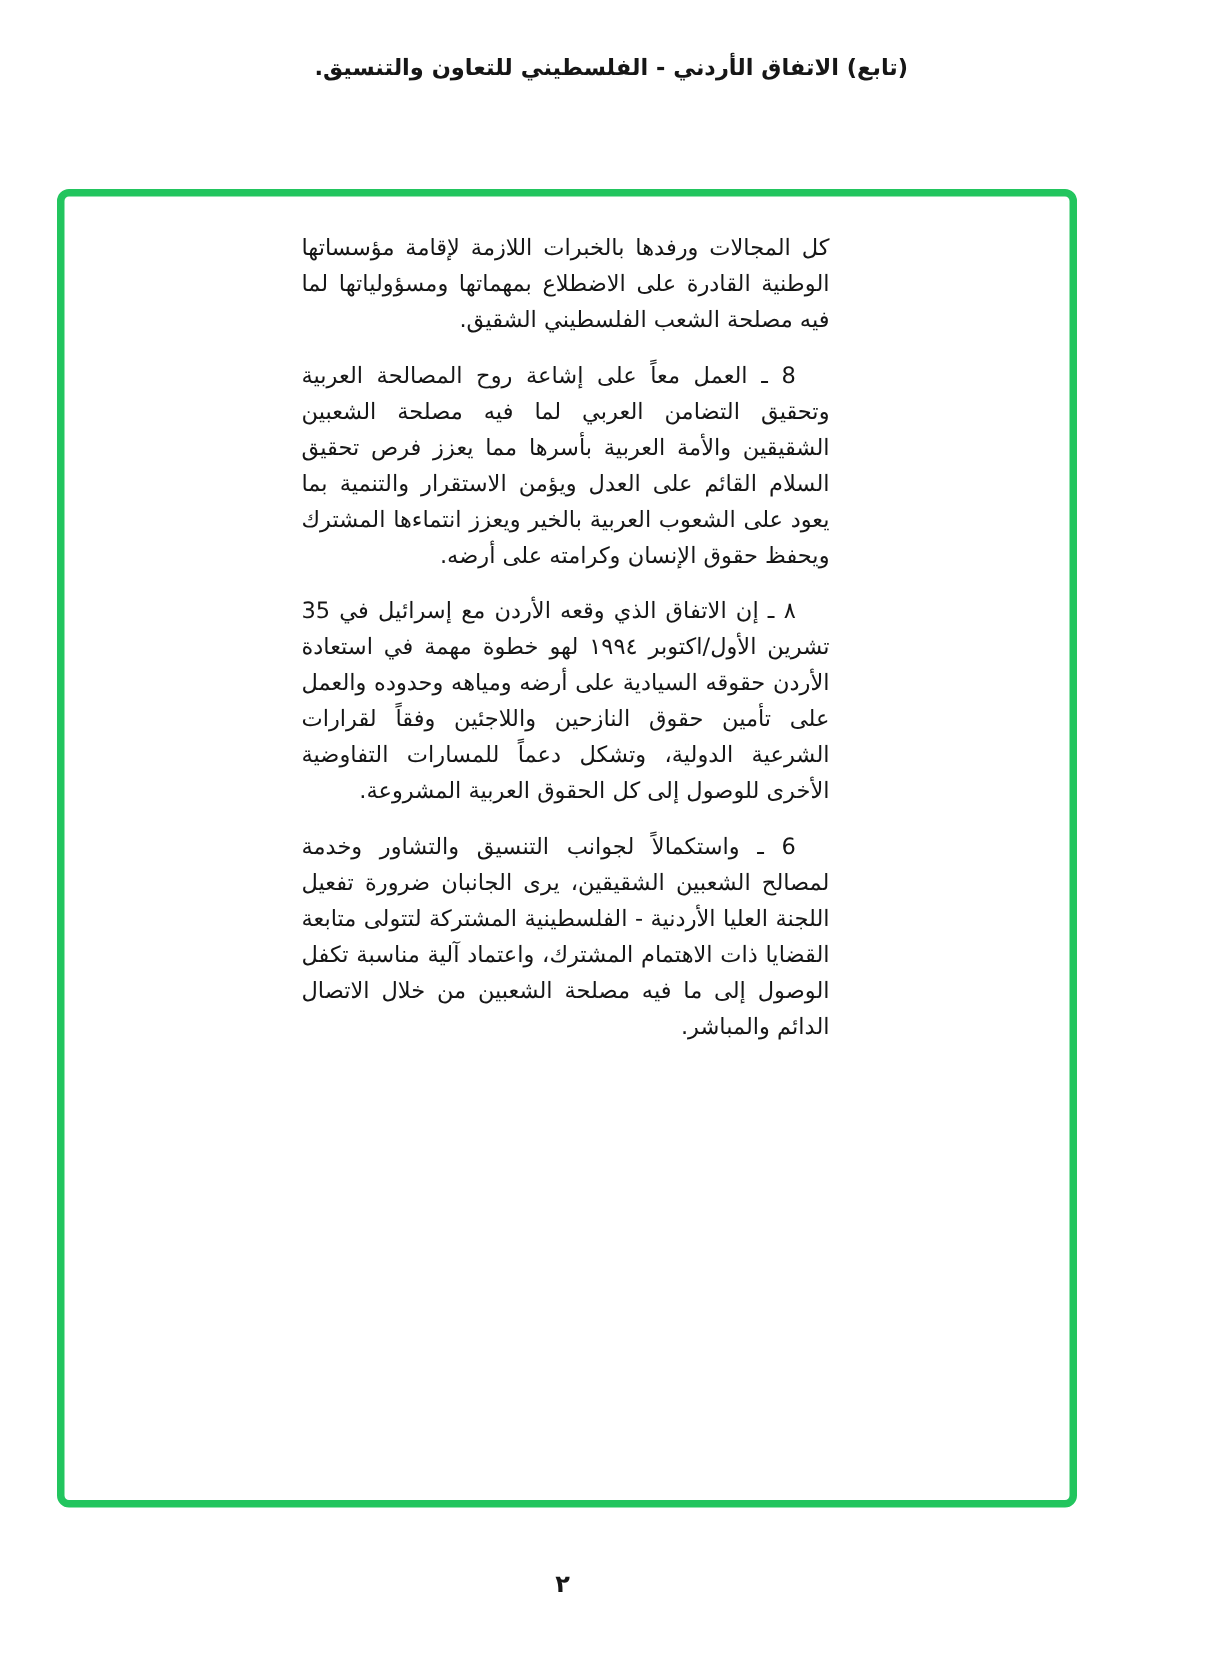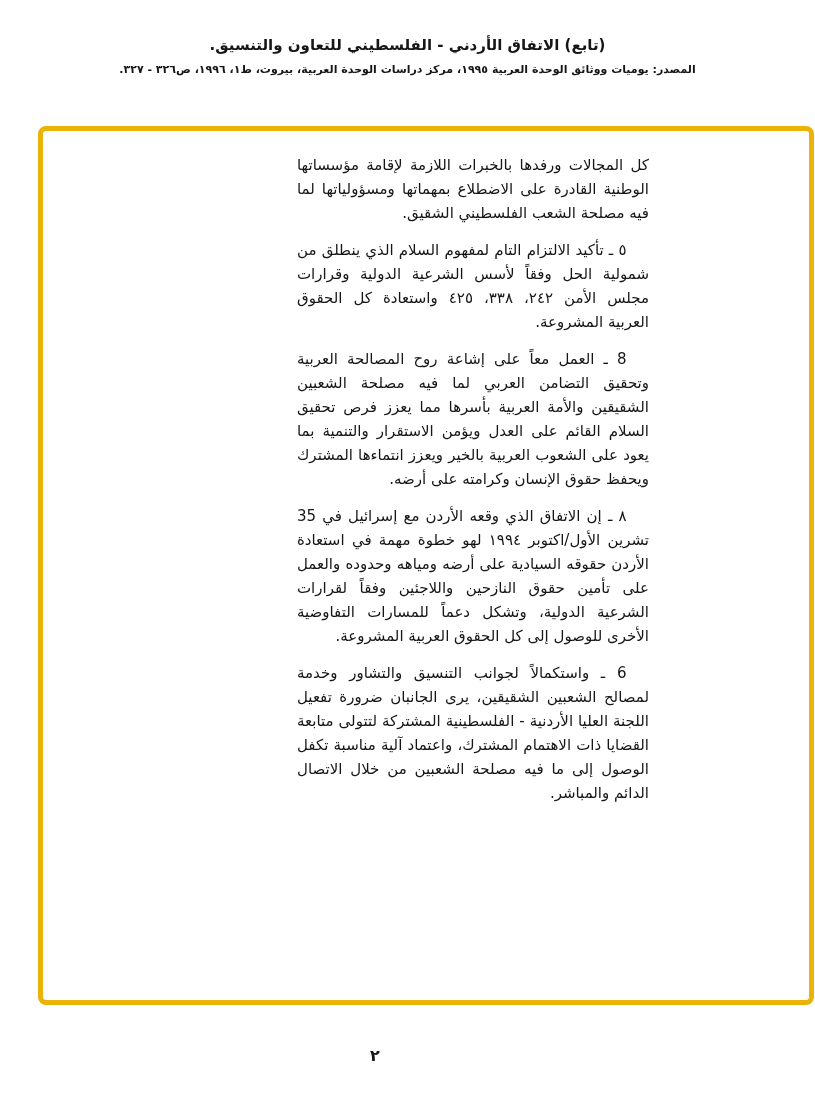--- a/index.html
+++ b/index.html
@@ -32,24 +32,24 @@
   }
   .doc-source {
     margin-top: 9px;
     font-size: 11px;
     font-weight: bold;
   }
   .highlight-box {
     position: absolute;
     left: 38px;
     top: 126px;
-    width: 776px;
+    width: 680px;
     height: 879px;
     box-sizing: border-box;
-    border: 5px solid #eab308;
+    border: 5px solid #22c55e;
     border-radius: 8px;
     background: transparent;
   }
   .text-column {
     position: absolute;
     top: 22px;
     right: 160px;
     width: 352px;
     text-align: justify;
     font-size: 15px;
@@ -71,27 +71,25 @@
     font-weight: bold;
   }
 </style>
 </head>
 <body>
 
 <div class="page">
 
   <div class="doc-header">
     <div class="doc-title">(تابع) الاتفاق الأردني - الفلسطيني للتعاون والتنسيق.</div>
-    <div class="doc-source">المصدر: يوميات ووثائق الوحدة العربية ١٩٩٥، مركز دراسات الوحدة العربية، بيروت، ط١، ١٩٩٦، ص٣٢٦ - ٣٢٧.</div>
   </div>
 
   <div class="highlight-box">
     <div class="text-column">
       <p>كل المجالات ورفدها بالخبرات اللازمة لإقامة مؤسساتها الوطنية القادرة على الاضطلاع بمهماتها ومسؤولياتها لما فيه مصلحة الشعب الفلسطيني الشقيق.</p>
-      <p class="indent">٥ ـ تأكيد الالتزام التام لمفهوم السلام الذي ينطلق من شمولية الحل وفقاً لأسس الشرعية الدولية وقرارات مجلس الأمن ٢٤٢، ٣٣٨، ٤٢٥ واستعادة كل الحقوق العربية المشروعة.</p>
       <p class="indent">8 ـ العمل معاً على إشاعة روح المصالحة العربية وتحقيق التضامن العربي لما فيه مصلحة الشعبين الشقيقين والأمة العربية بأسرها مما يعزز فرص تحقيق السلام القائم على العدل ويؤمن الاستقرار والتنمية بما يعود على الشعوب العربية بالخير ويعزز انتماءها المشترك ويحفظ حقوق الإنسان وكرامته على أرضه.</p>
       <p class="indent">٨ ـ إن الاتفاق الذي وقعه الأردن مع إسرائيل في 35 تشرين الأول/اكتوبر ١٩٩٤ لهو خطوة مهمة في استعادة الأردن حقوقه السيادية على أرضه ومياهه وحدوده والعمل على تأمين حقوق النازحين واللاجئين وفقاً لقرارات الشرعية الدولية، وتشكل دعماً للمسارات التفاوضية الأخرى للوصول إلى كل الحقوق العربية المشروعة.</p>
       <p class="indent">6 ـ واستكمالاً لجوانب التنسيق والتشاور وخدمة لمصالح الشعبين الشقيقين، يرى الجانبان ضرورة تفعيل اللجنة العليا الأردنية - الفلسطينية المشتركة لتتولى متابعة القضايا ذات الاهتمام المشترك، واعتماد آلية مناسبة تكفل الوصول إلى ما فيه مصلحة الشعبين من خلال الاتصال الدائم والمباشر.</p>
     </div>
   </div>
 
   <div class="page-number">٢</div>
 
 </div>
 

